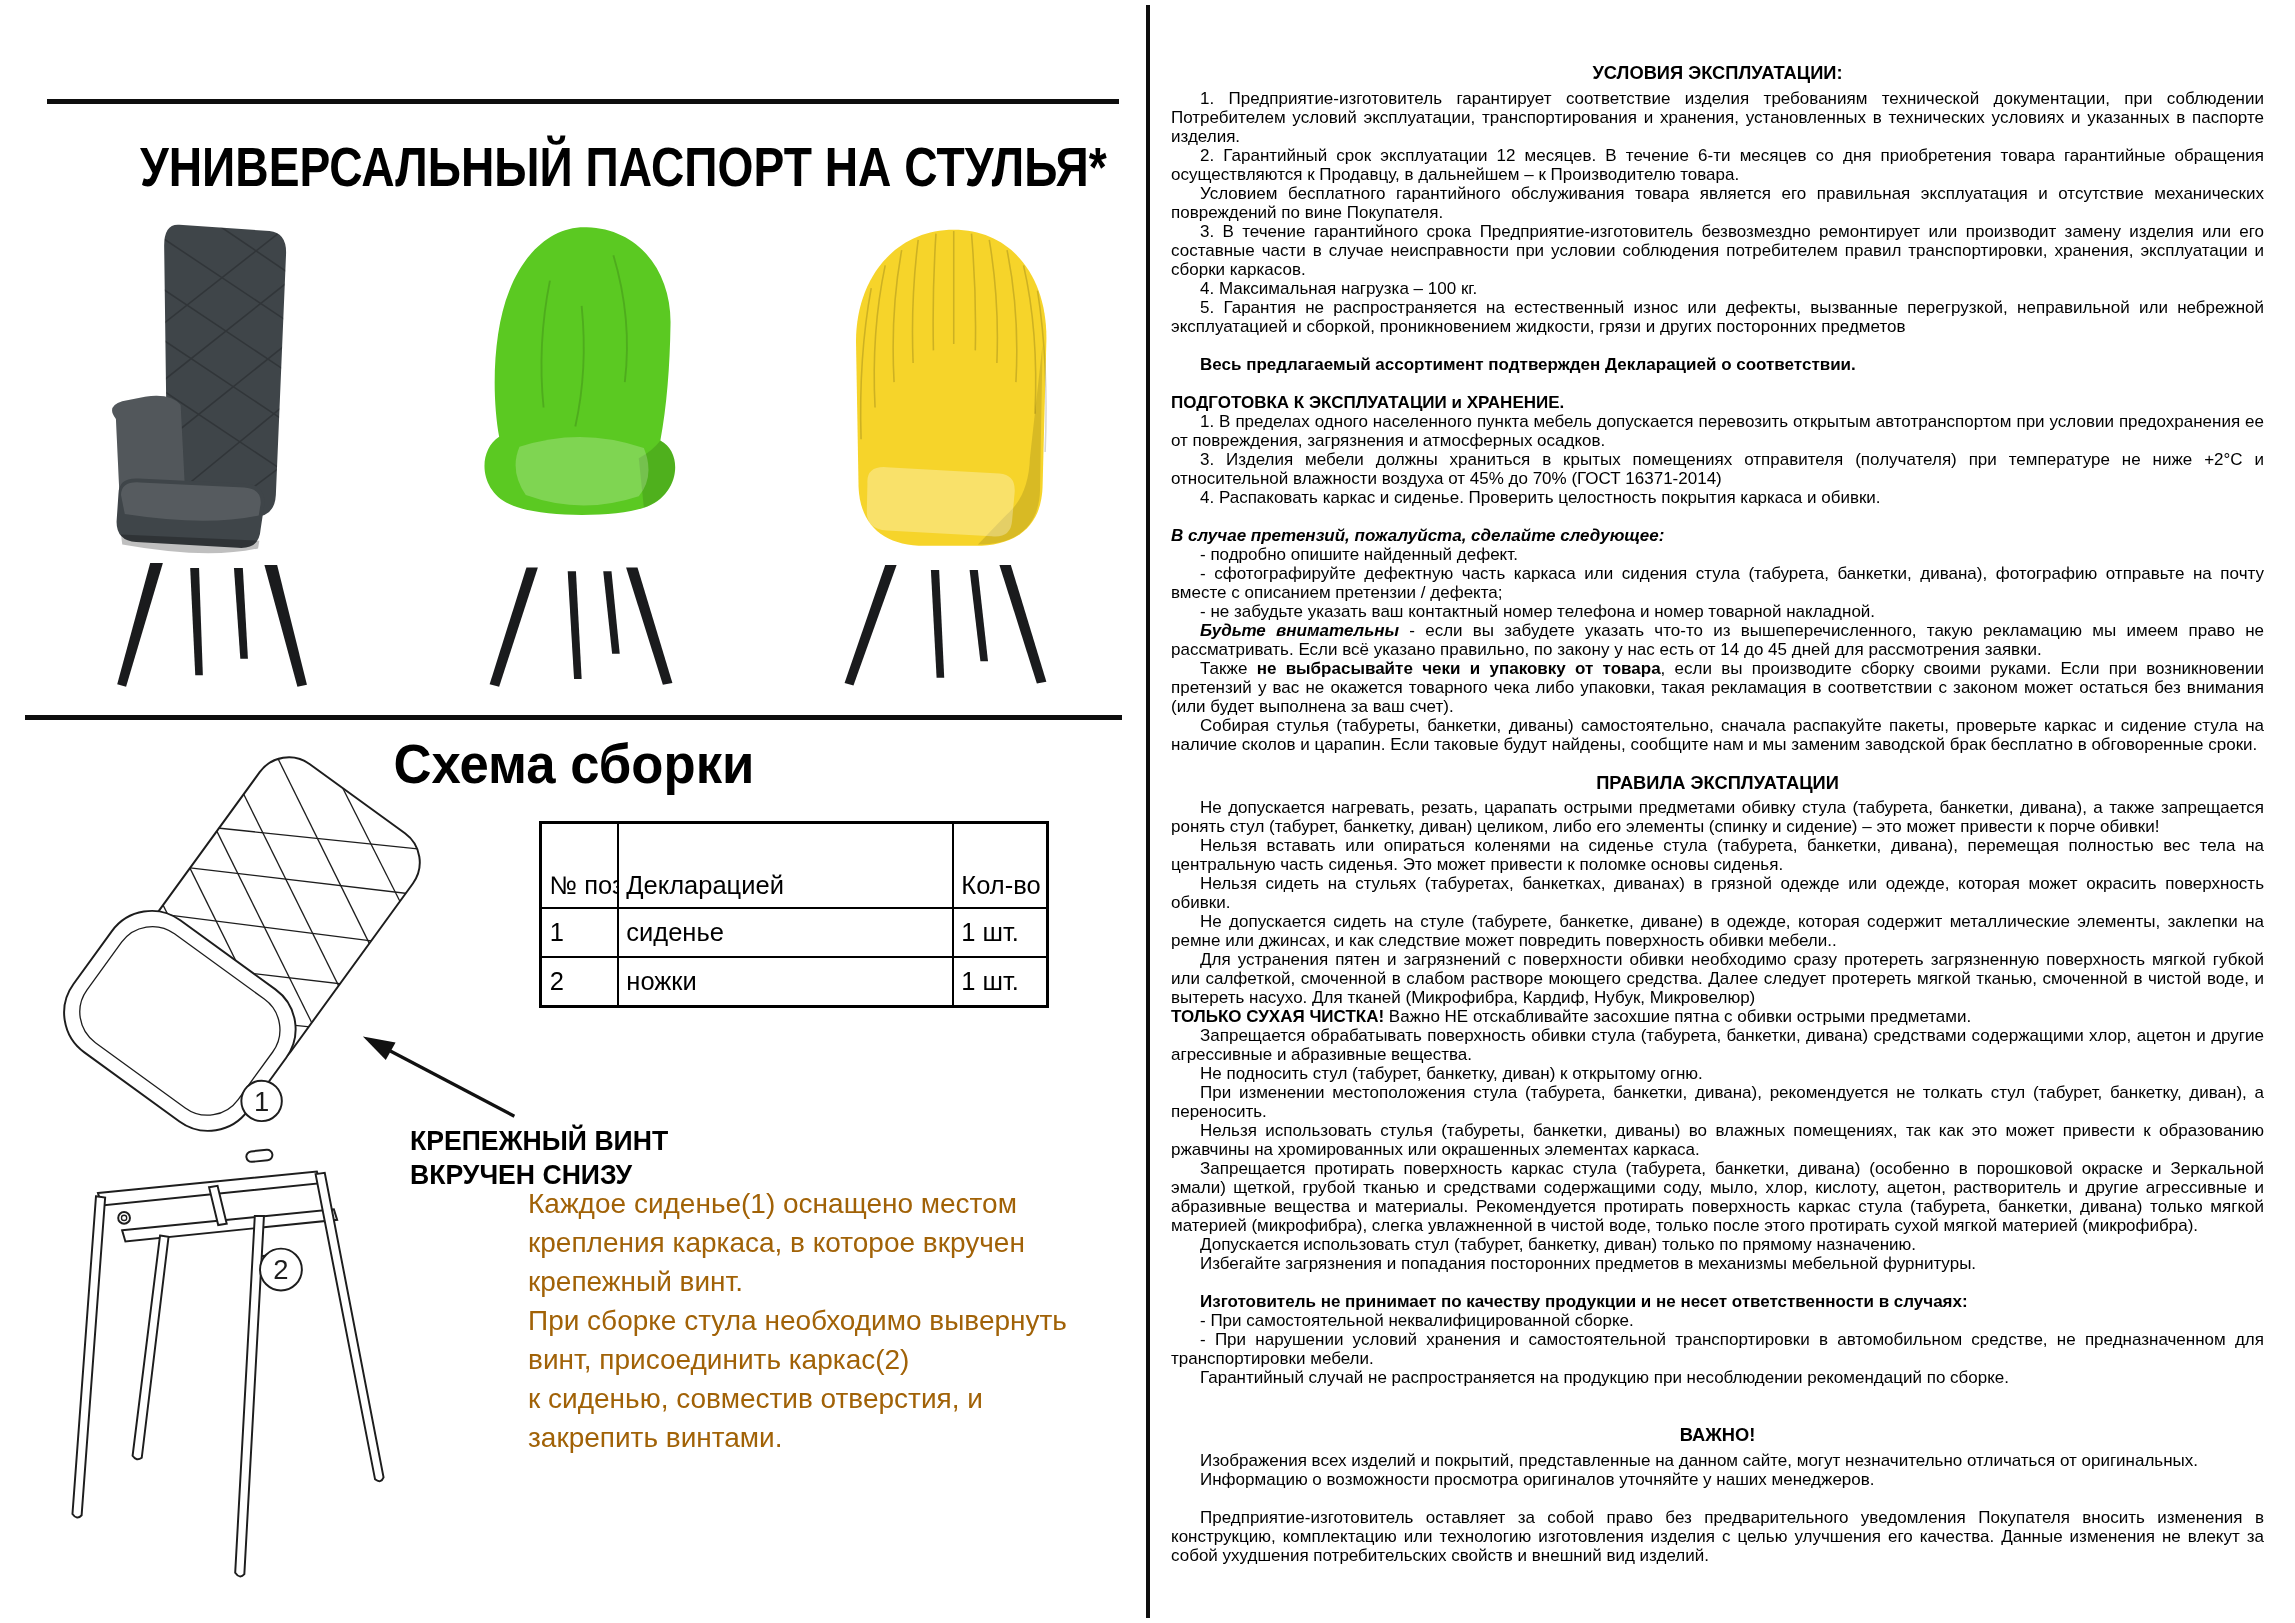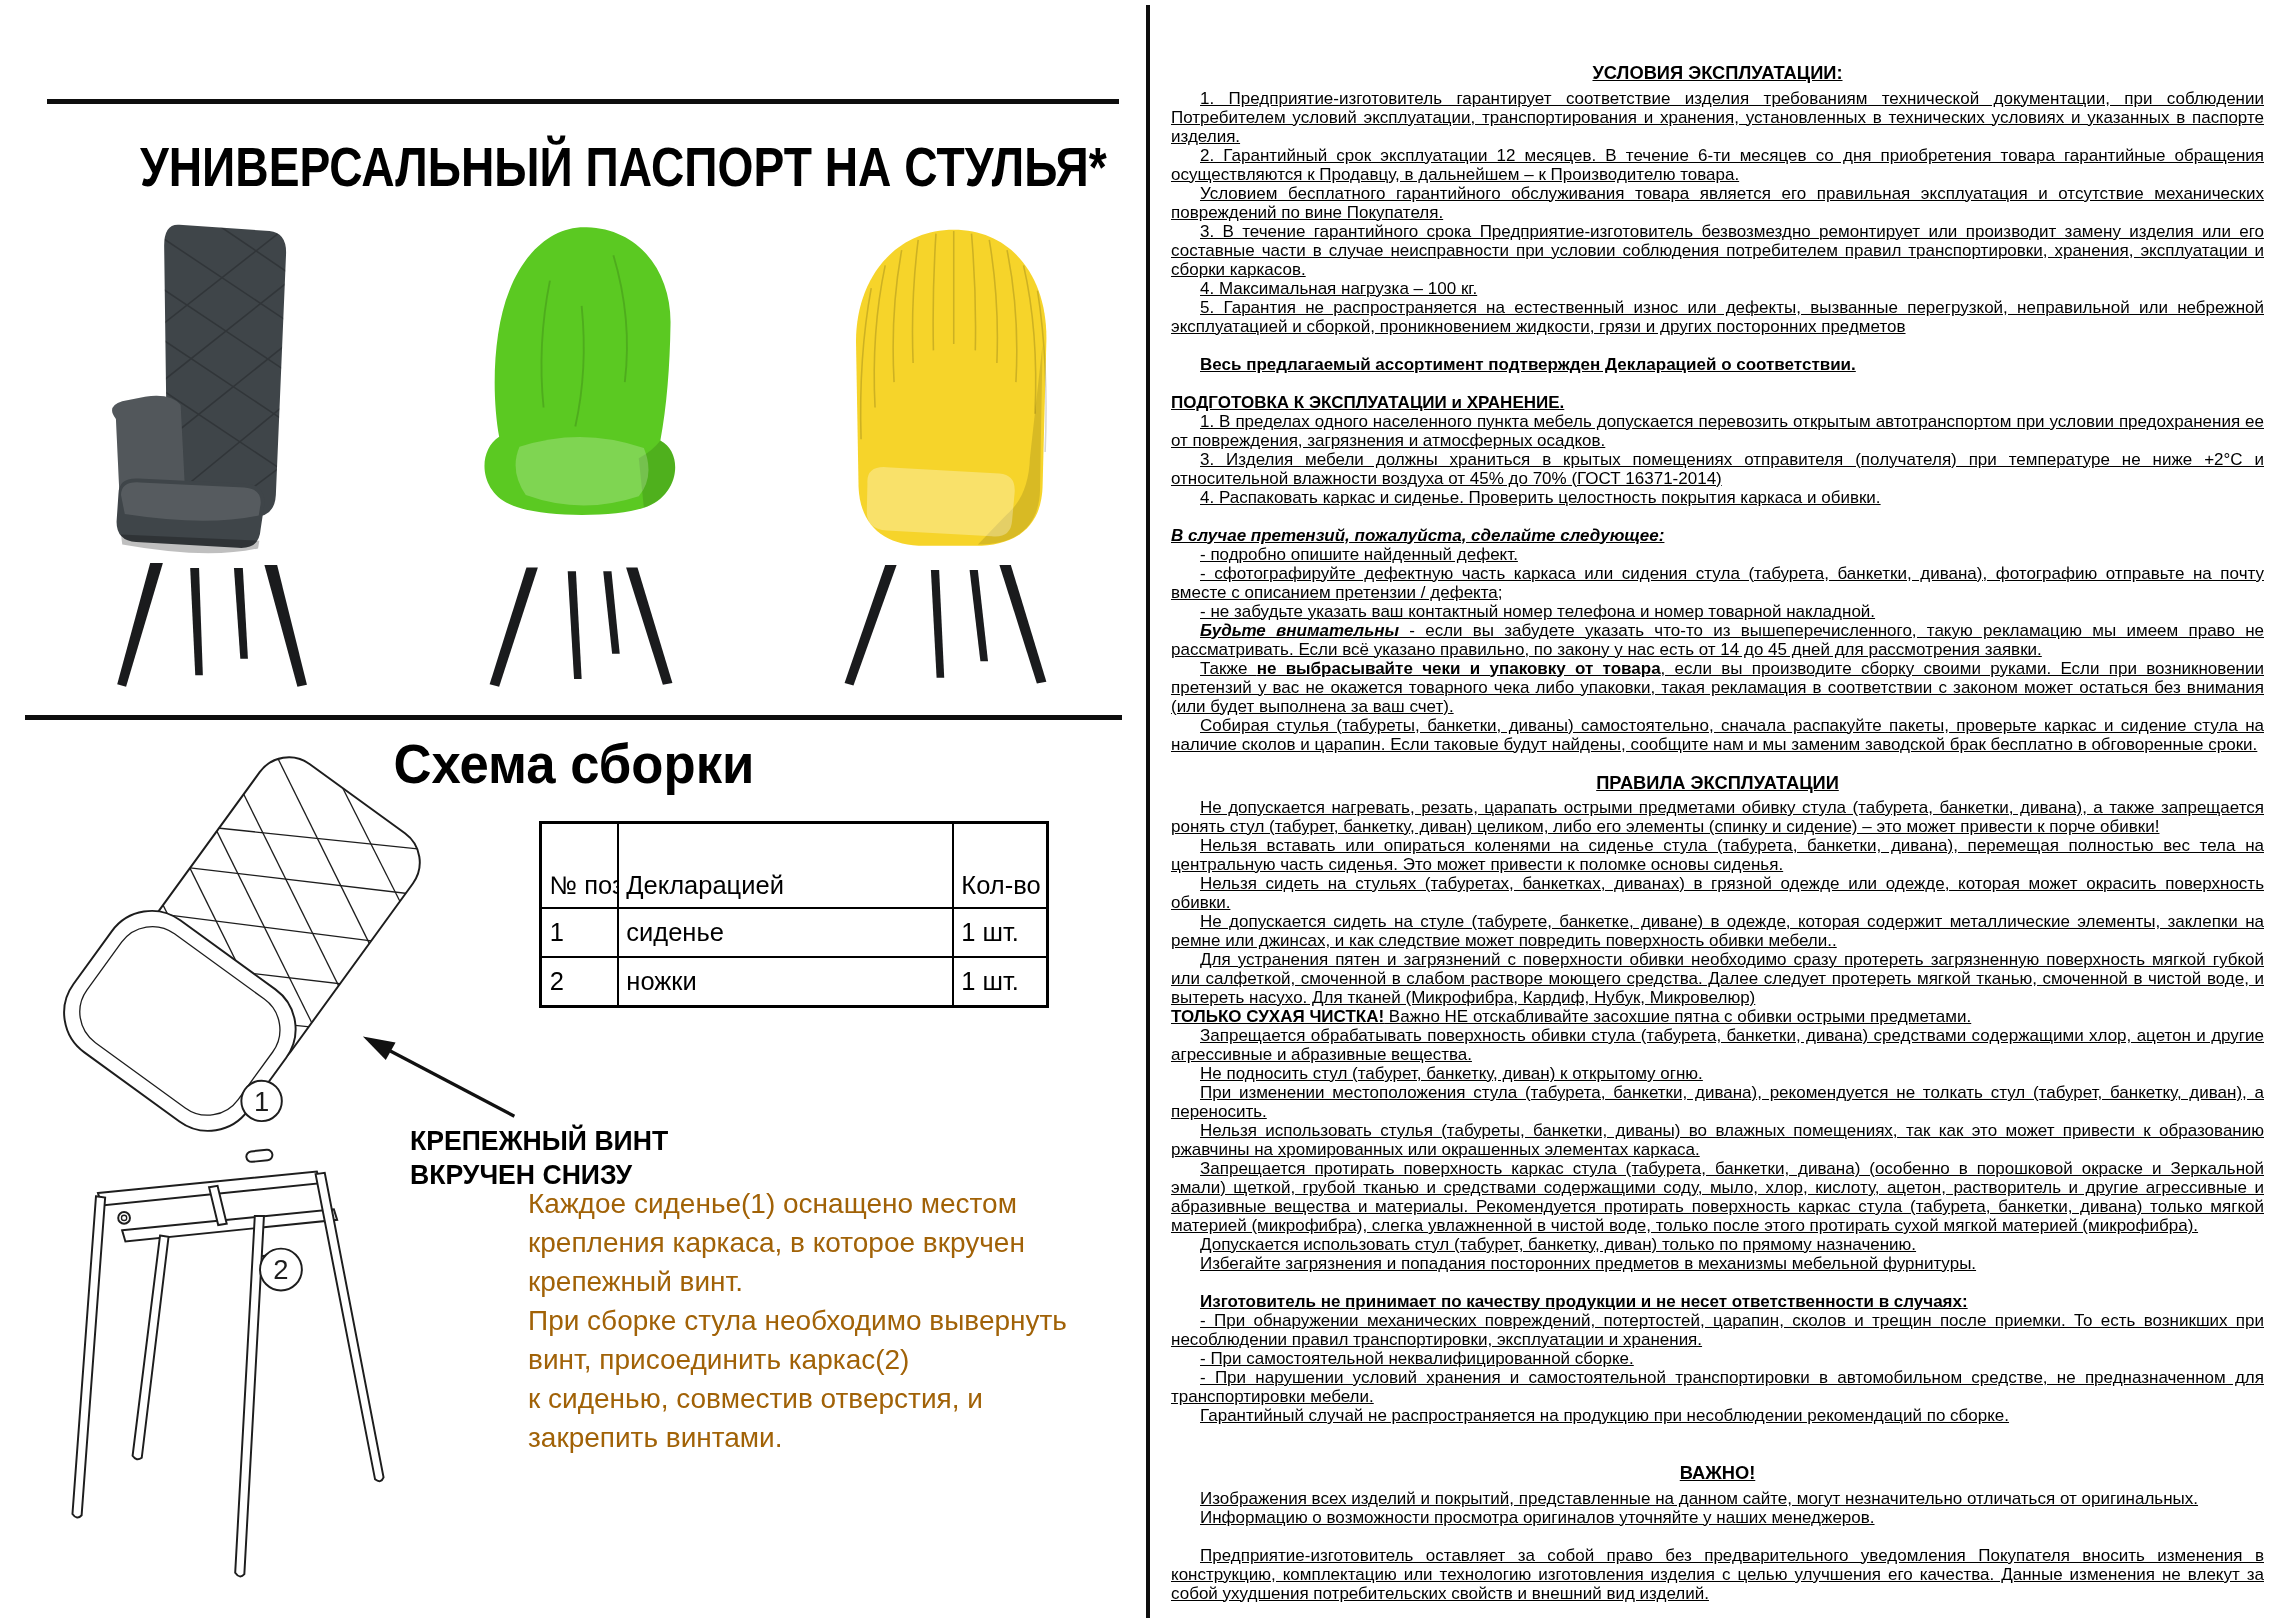--- a/index.html
+++ b/index.html
@@ -35,21 +35,21 @@
   
   .chair-main{fill:var(--chair-color);}
   .shade{fill:#000;}
   .hi{fill:#fff;}
   .legs{fill:var(--legs-color);}
   .quilt{stroke:#000;stroke-width:2.5;opacity:.22;fill:none;}
   .flute{stroke:#000;stroke-width:2.5;opacity:.16;fill:none;}
   .crease{stroke:#000;stroke-width:3;opacity:.14;fill:none;}
   
   .right-col{left:1171px;top:63px;width:1093px;font-size:17px;line-height:19px;}
-  .rc-p{text-align:justify;text-decoration:underline;}
+  .rc-p{text-align:justify;}
   .rc-ind{text-indent:29px;}
   .rc-hc{text-align:center;font-weight:700;font-size:18.3px;margin-bottom:6.5px;text-indent:0;}
   .b{font-weight:700;}
   .i{font-style:italic;}
 </style>
 </head>
 <body>
 
 <div class="page">
 
@@ -252,21 +252,20 @@
       <div class="rc-p"><span class="b">ТОЛЬКО СУХАЯ ЧИСТКА!</span><span> Важно НЕ отскабливайте засохшие пятна с обивки острыми предметами.</span></div>
       <div class="rc-p rc-ind"><span>Запрещается обрабатывать поверхность обивки стула (табурета, банкетки, дивана) средствами содержащими хлор, ацетон и другие агрессивные и абразивные вещества.</span></div>
       <div class="rc-p rc-ind"><span>Не подносить стул (табурет, банкетку, диван) к открытому огню.</span></div>
       <div class="rc-p rc-ind"><span>При изменении местоположения стула (табурета, банкетки, дивана), рекомендуется не толкать стул (табурет, банкетку, диван), а переносить.</span></div>
       <div class="rc-p rc-ind"><span>Нельзя использовать стулья (табуреты, банкетки, диваны) во влажных помещениях, так как это может привести к образованию ржавчины на хромированных или окрашенных элементах каркаса.</span></div>
       <div class="rc-p rc-ind"><span>Запрещается протирать поверхность каркас стула (табурета, банкетки, дивана) (особенно в порошковой окраске и Зеркальной эмали) щеткой, грубой тканью и средствами содержащими соду, мыло, хлор, кислоту, ацетон, растворитель и другие агрессивные и абразивные вещества и материалы. Рекомендуется протирать поверхность каркас стула (табурета, банкетки, дивана) только мягкой материей (микрофибра), слегка увлажненной в чистой воде, только после этого протирать сухой мягкой материей (микрофибра).</span></div>
       <div class="rc-p rc-ind"><span>Допускается использовать стул (табурет, банкетку, диван) только по прямому назначению.</span></div>
       <div class="rc-p rc-ind"><span>Избегайте загрязнения и попадания посторонних предметов в механизмы мебельной фурнитуры.</span></div>
       <div style="height: 19px;"></div>
       <div class="rc-p rc-ind"><span class="b">Изготовитель не принимает  по качеству продукции и не несет ответственности в случаях:</span></div>
-      <div class="rc-p rc-ind"><span>- При обнаружении  механических повреждений, потертостей, царапин, сколов и трещин после приемки. То есть возникших при несоблюдении правил транспортировки,  эксплуатации и хранения.</span></div>
       <div class="rc-p rc-ind"><span>- При самостоятельной неквалифицированной сборке.</span></div>
       <div class="rc-p rc-ind"><span>- При нарушении условий хранения и самостоятельной транспортировки в автомобильном средстве, не предназначенном для транспортировки мебели.</span></div>
       <div class="rc-p rc-ind"><span>Гарантийный случай не распространяется на продукцию при несоблюдении рекомендаций по сборке.</span></div>
       <div style="height: 38px;"></div>
       <div class="rc-p rc-hc"><span>ВАЖНО!</span></div>
       <div class="rc-p rc-ind"><span>Изображения всех изделий и покрытий, представленные на данном сайте, могут незначительно отличаться от оригинальных.</span></div>
       <div class="rc-p rc-ind"><span>Информацию о возможности просмотра оригиналов уточняйте у наших менеджеров.</span></div>
       <div style="height: 19px;"></div>
       <div class="rc-p rc-ind"><span>Предприятие-изготовитель оставляет за собой право без предварительного уведомления Покупателя вносить изменения в конструкцию, комплектацию или технологию изготовления изделия с целью улучшения его качества. Данные изменения не влекут за собой ухудшения потребительских свойств и внешний вид изделий.</span></div>
     </div>

